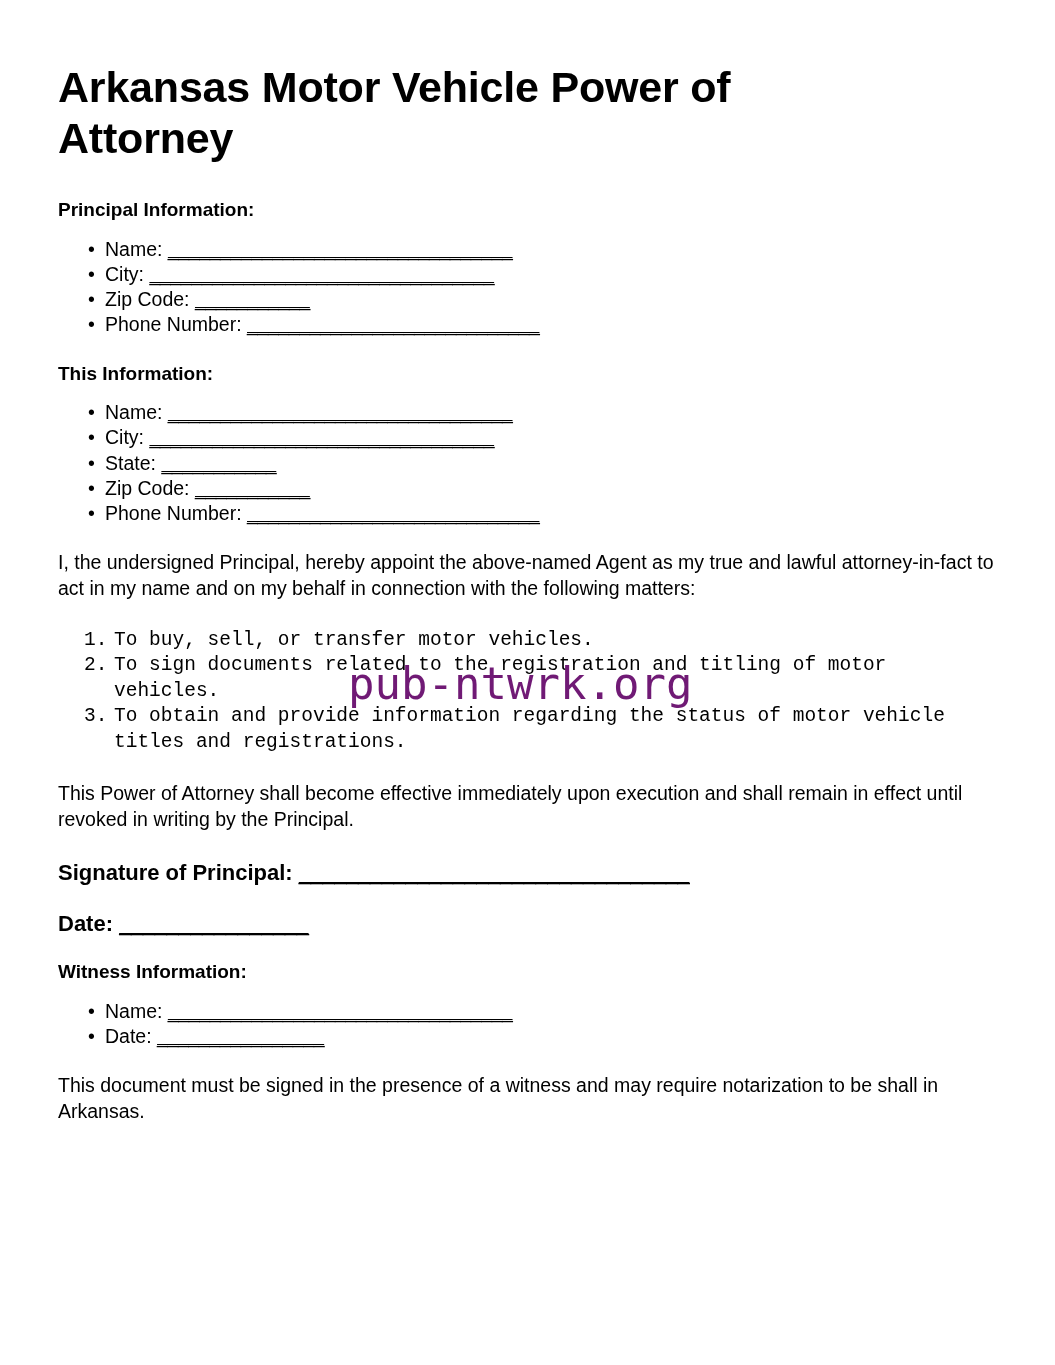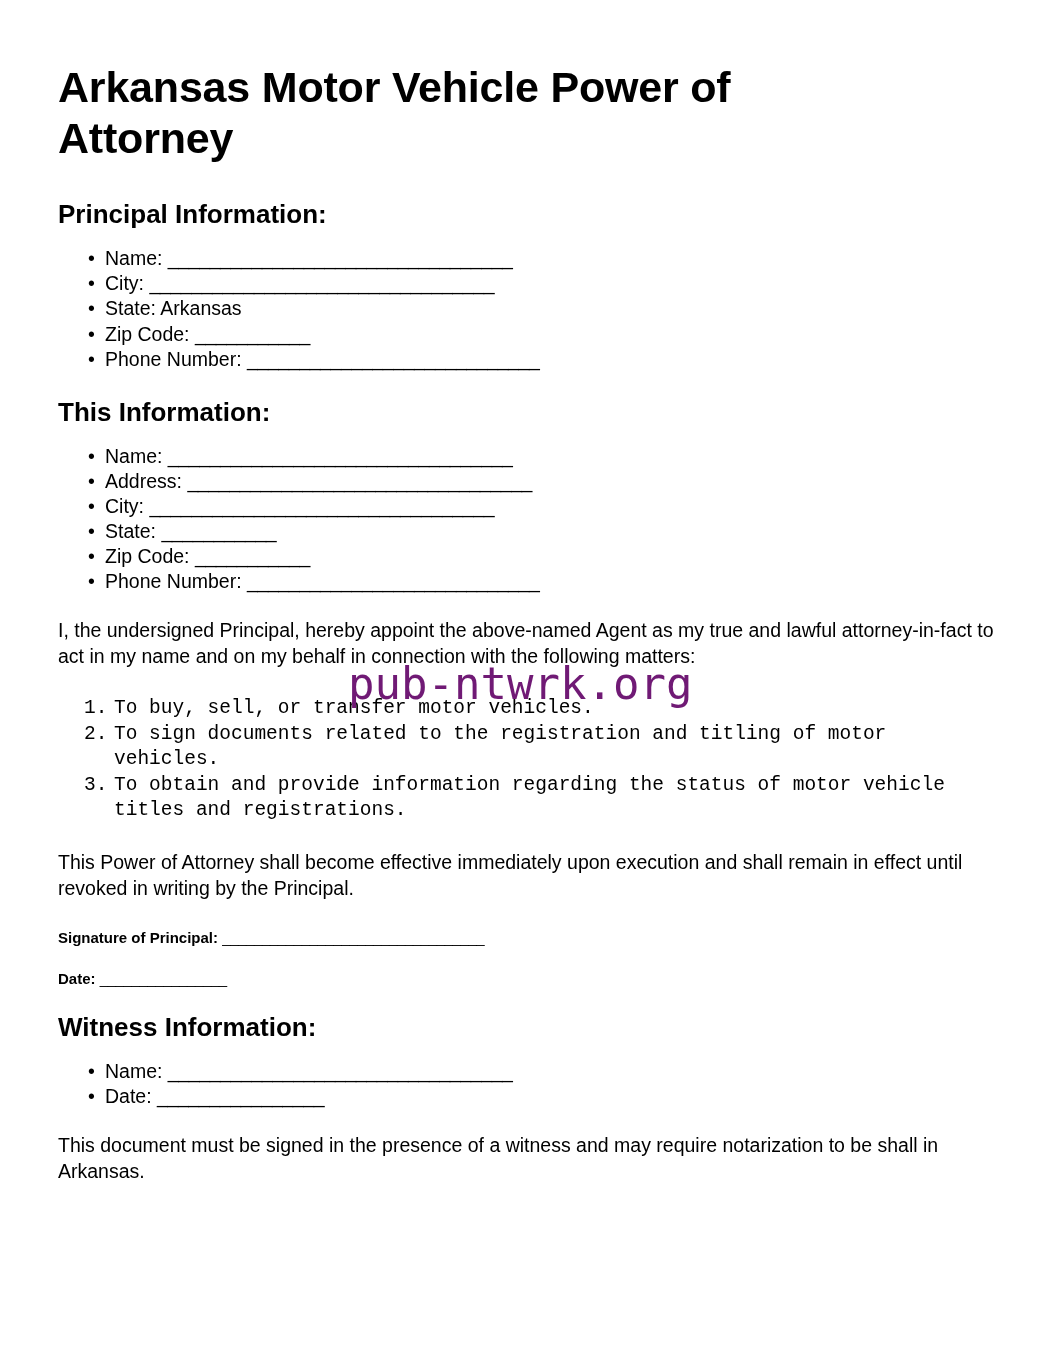--- a/index.html
+++ b/index.html
@@ -36,21 +36,21 @@
   }
 
   p.para {
     font-size: 19.5px;
     line-height: 1.33;
     margin: 0 0 26px 0;
     max-width: 940px;
   }
 
   h2.section-heading {
-    font-size: 26px;
+    font-size: 19px;
     font-weight: bold;
     line-height: 1.3;
     margin: 0 0 14px 0;
   }
 
   ul.field-list {
     list-style: none;
     margin: 0 0 24px 0;
     padding: 0;
   }
@@ -90,32 +90,33 @@
   ol.auth-list > li::before {
     content: counter(authitem) ".";
     position: absolute;
     left: 26px;
     top: 0;
     font-size: 19.5px;
     line-height: 1.31;
   }
 
   .sig-line {
-    font-size: 15px;
+    font-size: 22px;
     font-weight: bold;
     line-height: 1.3;
     margin: 0 0 22px 0;
     white-space: nowrap;
   }
   .sig-line .blank {
     font-weight: normal;
   }
 
   .blank {
     letter-spacing: -0.4px;
+    text-decoration: underline;
   }
 
   .watermark {
     position: absolute;
     left: 348px;
     top: 662px;
     font-family: "DejaVu Sans Mono", "Liberation Mono", monospace;
     font-size: 44px;
     line-height: 1;
     color: #701a75;
@@ -130,29 +131,27 @@
 
 <div class="page">
 
   <h1 class="doc-title">Arkansas Motor Vehicle Power of Attorney</h1>
 
 
   <h2 class="section-heading">Principal Information:</h2>
   <ul class="field-list">
     <li><span>Name:</span> <span class="blank">_________________________________</span></li>
     <li><span>City:</span> <span class="blank">_________________________________</span></li>
-    <li><span>State: Arkansas</span><span class="blank"></span></li>
     <li><span>Zip Code:</span> <span class="blank">___________</span></li>
     <li><span>Phone Number:</span> <span class="blank">____________________________</span></li>
   </ul>
 
   <h2 class="section-heading">This Information:</h2>
   <ul class="field-list">
     <li><span>Name:</span> <span class="blank">_________________________________</span></li>
-    <li><span>Address:</span> <span class="blank">_________________________________</span></li>
     <li><span>City:</span> <span class="blank">_________________________________</span></li>
     <li><span>State:</span> <span class="blank">___________</span></li>
     <li><span>Zip Code:</span> <span class="blank">___________</span></li>
     <li><span>Phone Number:</span> <span class="blank">____________________________</span></li>
   </ul>
 
   <p class="para">I, the undersigned Principal, hereby appoint the above-named Agent as my true and lawful attorney-in-fact to act in my name and on my behalf in connection with the following matters:</p>
 
   <ol class="auth-list">
     <li>To buy, sell, or transfer motor vehicles.</li>

